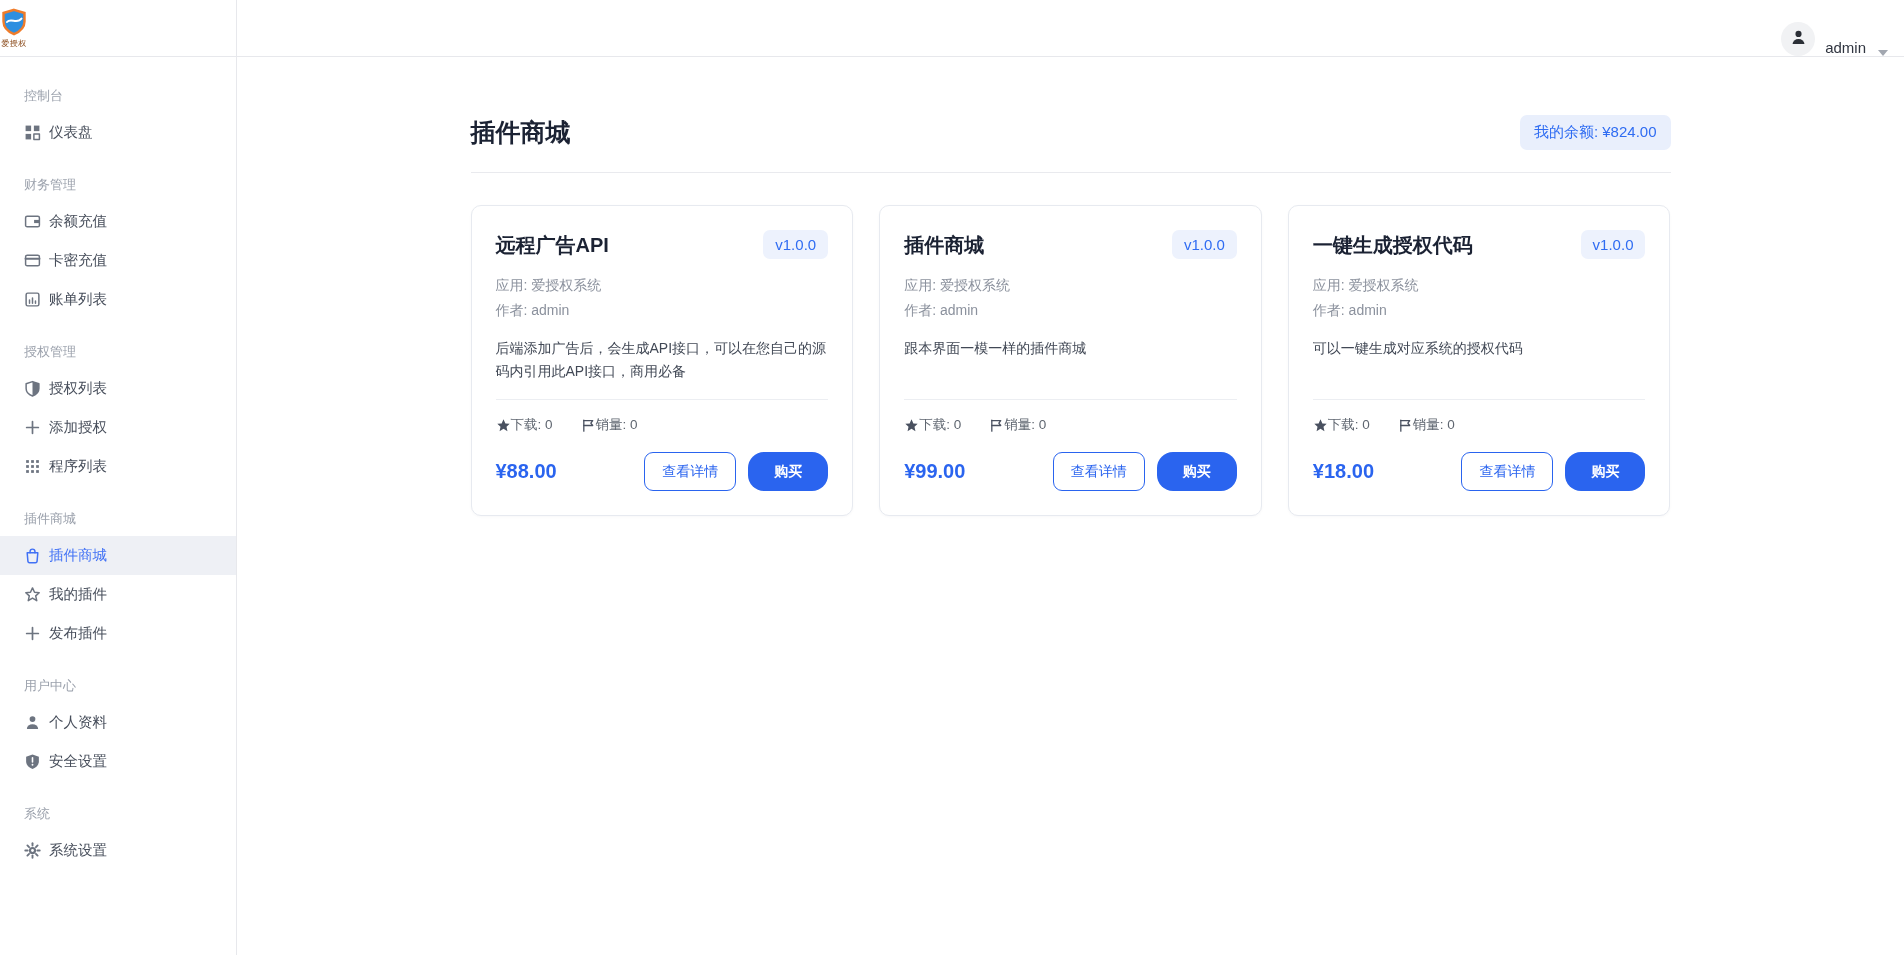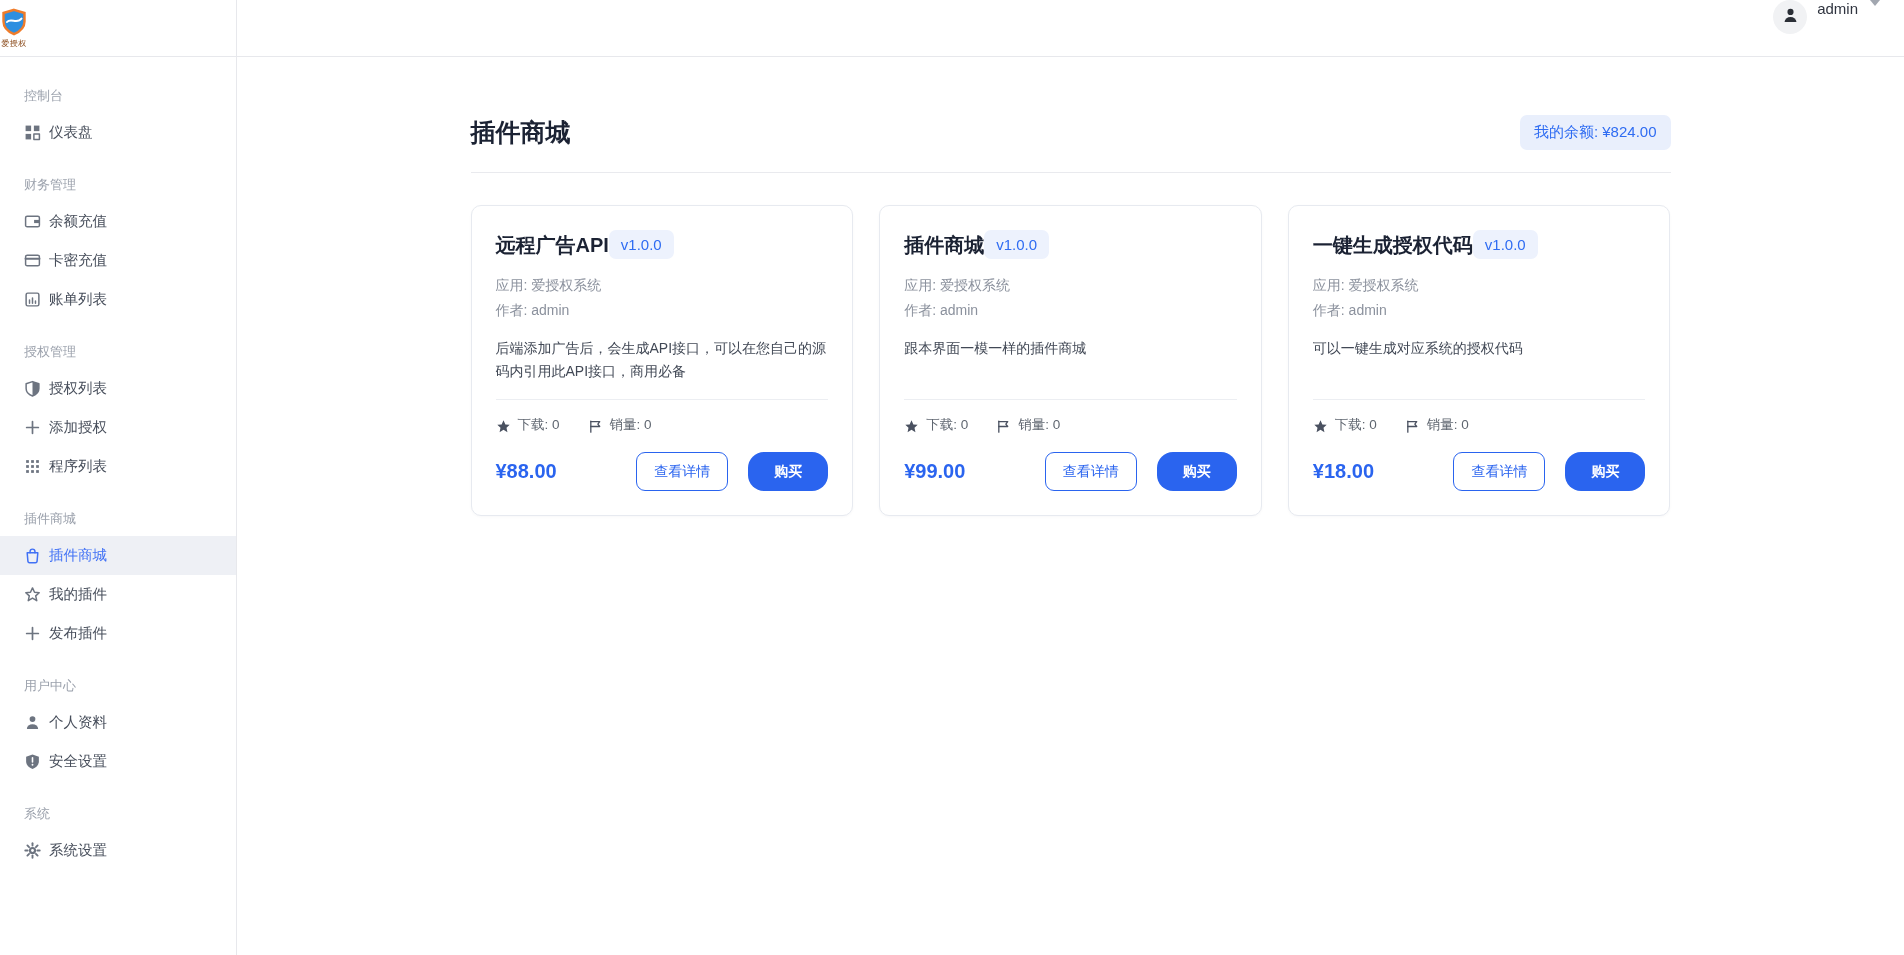--- a/index.html
+++ b/index.html
@@ -8,21 +8,21 @@
     font-family: "Liberation Sans", "DejaVu Sans", sans-serif;
     background: #ffffff; color: #1f2430; overflow: hidden;
   }
   .app { width: 1904px; height: 955px; display: flex; flex-direction: column; }
 
   
   .header { height: 57px; flex: 0 0 57px; display: flex; align-items: stretch; border-bottom: 1px solid #e7e8ec; }
   .header-left { width: 237px; flex: 0 0 237px; border-right: 1px solid #e7e8ec; display: flex; align-items: center; justify-content: flex-start; }
   .logo { display: flex; flex-direction: column; align-items: center; line-height: 1; }
   .logo-caption { font-size: 8px; color: #8a4a1a; margin-top: 1px; letter-spacing: .5px; }
-  .header-right { margin-left: auto; display: flex; align-items: flex-start; gap: 10px; padding-right: 24px; cursor: pointer; }
+  .header-right { margin-left: auto; display: flex; align-items: flex-end; gap: 10px; padding-right: 16px; cursor: pointer; }
   .avatar { width: 34px; height: 34px; border-radius: 50%; background: #f1f2f4; display: flex; align-items: center; justify-content: center; }
   .user-name { font-size: 15px; color: #303540; }
   .caret { width: 0; height: 0; border-left: 5px solid transparent; border-right: 5px solid transparent; border-top: 6px solid #a2a7b0; margin-left: 2px; }
 
   
   .body { flex: 1; display: flex; min-height: 0; }
   .sidebar { width: 237px; flex: 0 0 237px; border-right: 1px solid #e7e8ec; padding-top: 18px; overflow: hidden; }
   .group-label { font-size: 13px; color: #9ba1ac; margin: 24px 0 8px 24px; }
   .group:first-child .group-label { margin-top: 12px; }
   .side-item { height: 39px; display: flex; align-items: center; gap: 8px; padding: 0 24px; font-size: 14.5px; color: #474e5b; cursor: pointer; }
@@ -34,32 +34,32 @@
   .container { max-width: 1200px; margin: 0 auto; padding-top: 58px; }
 
   .title-row { display: flex; align-items: center; justify-content: space-between; }
   .page-title { font-size: 25px; font-weight: bold; color: #1b2233; }
   .balance-badge { background: #e9effc; color: #2f6cf2; font-size: 15px; padding: 8px 14px; border-radius: 7px; }
   .title-divider { border-bottom: 1px solid #e9eaee; margin-top: 22px; }
 
   
   .cards { display: grid; grid-template-columns: repeat(3, 1fr); gap: 26px; margin-top: 32px; }
   .card { border: 1px solid #e7eaf0; border-radius: 10px; background: #fff; padding: 24px; box-shadow: 0 1px 3px rgba(30,40,70,.03); }
-  .card-head { display: flex; align-items: flex-start; justify-content: flex-start; }
+  .card-head { display: flex; align-items: flex-start; justify-content: space-between; }
   .card-title { font-size: 20px; font-weight: bold; color: #1b2233; padding-top: 2px; }
   .version-badge { background: #edf2fd; color: #2f6cf2; font-size: 15px; padding: 6px 12px; border-radius: 7px; flex: 0 0 auto; }
   .card-meta { margin-top: 14px; font-size: 14px; color: #8b919d; line-height: 25px; }
   .card-desc { margin-top: 14px; font-size: 14px; color: #414855; line-height: 23px; min-height: 46px; }
   .card-divider { border-bottom: 1px solid #eceef2; margin: 16px 0 0; }
   .card-stats { display: flex; align-items: center; gap: 28px; margin-top: 16px; font-size: 13.5px; color: #5f6670; }
-  .stat { display: flex; align-items: flex-end; gap: 7px; }
+  .stat { display: flex; align-items: center; }
   .stat .icn { width: 15px; height: 15px; color: #4a5160; display: flex; }
   .card-footer { display: flex; align-items: center; margin-top: 18px; }
   .price { font-size: 20px; font-weight: bold; color: #2a64ef; }
-  .btns { margin-left: auto; display: flex; gap: 20px; }
+  .btns { margin-left: auto; display: flex; gap: 12px; }
   .btn { font-family: inherit; font-size: 14px; border-radius: 16px; cursor: pointer; height: 39px; }
   .btn-outline { background: #fff; color: #2a64ef; border: 1px solid #2a64ef; padding: 0 17px; border-radius: 9px; }
   .btn-solid { background: #2a64ef; color: #fff; border: none; padding: 0 26px; font-weight: bold; }
 </style>
 </head>
 <body>
 
 <div class="app">
 
   <div class="header">

